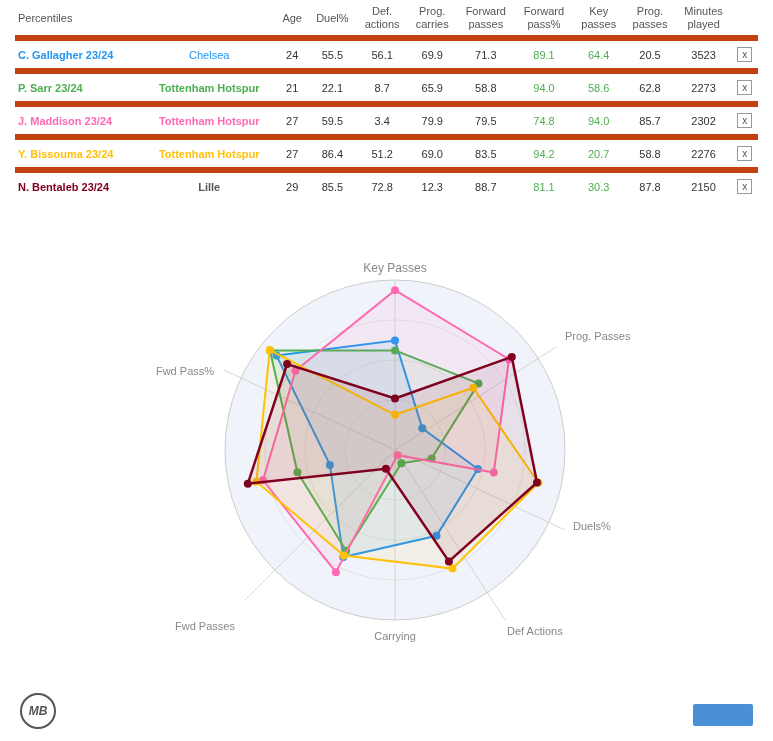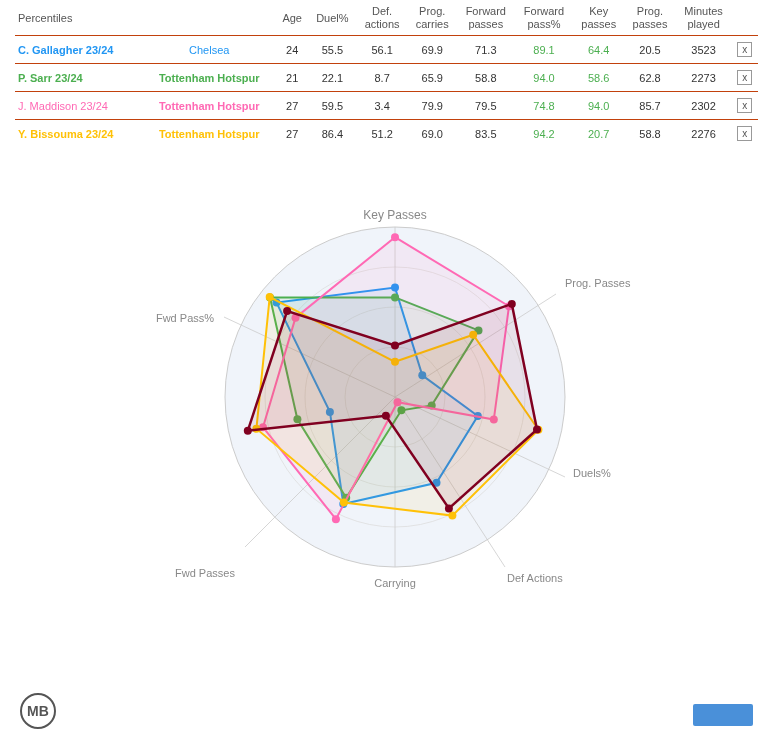--- a/index.html
+++ b/index.html
@@ -23,21 +23,21 @@
       color: #555;
       font-weight: normal;
       text-align: center;
       padding: 4px 3px;
       line-height: 1.2;
     }
     thead th:first-child {
       text-align: left;
     }
     tbody tr {
-      border-top: 1px solid #c2410c;
+      border-top: 6px solid #c2410c;
     }
     tbody td {
       text-align: center;
       padding: 6px 3px;
       color: #333;
       font-size: 11px;
     }
     tbody td:first-child {
       text-align: left;
     }
@@ -74,23 +74,24 @@
       left: 20px;
     }
     .logo-circle {
       width: 36px;
       height: 36px;
       border-radius: 50%;
       border: 2px solid #555;
       display: flex;
       align-items: center;
       justify-content: center;
-      font-size: 14px;
+      font-size: 12px;
       font-weight: bold;
       color: #555;
+      font-style: italic;
     }
   </style>
 </head>
 <body>
 
 <div class="table-section">
   <table>
     <thead>
       <tr>
         <th style="min-width:90px">Percentiles</th>
@@ -130,21 +131,21 @@
       <td>8.7</td>
       <td>65.9</td>
       <td>58.8</td>
       <td style="color:#4CAF50">94.0</td>
       <td style="color:#4CAF50">58.6</td>
       <td>62.8</td>
       <td>2273</td>
       <td><button class="close-btn">x</button></td>
     </tr>
         <tr>
-      <td style="color:#FF69B4; font-weight:normal; font-size:11px; min-width:90px">J. Maddison 23/24</td>
+      <td style="color:#FF69B4; font-weight:bold; font-size:11px; min-width:90px">J. Maddison 23/24</td>
       <td style="color:#FF69B4; font-weight:bold; font-size:11px; min-width:80px">Tottenham Hotspur</td>
       <td>27</td>
       <td>59.5</td>
       <td>3.4</td>
       <td>79.9</td>
       <td>79.5</td>
       <td style="color:#4CAF50">74.8</td>
       <td style="color:#4CAF50">94.0</td>
       <td>85.7</td>
       <td>2302</td>
@@ -157,20 +158,34 @@
       <td>86.4</td>
       <td>51.2</td>
       <td>69.0</td>
       <td>83.5</td>
       <td style="color:#4CAF50">94.2</td>
       <td style="color:#4CAF50">20.7</td>
       <td>58.8</td>
       <td>2276</td>
       <td><button class="close-btn">x</button></td>
     </tr>
+        <tr>
+      <td style="color:#800020; font-weight:bold; font-size:11px; min-width:90px">N. Bentaleb 23/24</td>
+      <td style="color:#555; font-weight:bold; font-size:11px; min-width:80px">Lille</td>
+      <td>29</td>
+      <td>85.5</td>
+      <td>72.8</td>
+      <td>12.3</td>
+      <td>88.7</td>
+      <td style="color:#4CAF50">81.1</td>
+      <td style="color:#4CAF50">30.3</td>
+      <td>87.8</td>
+      <td>2150</td>
+      <td><button class="close-btn">x</button></td>
+    </tr>
       </tbody>
   </table>
 </div>
 
 <div class="radar-section">
   <svg width="500" height="460" viewBox="0 0 500 460">
 
     <circle cx="250" cy="230" r="170" fill="#f0f4fa" stroke="#ccc" stroke-width="1"></circle>
     <circle cx="250" cy="230" r="130" fill="none" stroke="#ddd" stroke-width="0.8"></circle>
     <circle cx="250" cy="230" r="90" fill="none" stroke="#ddd" stroke-width="0.8"></circle>

